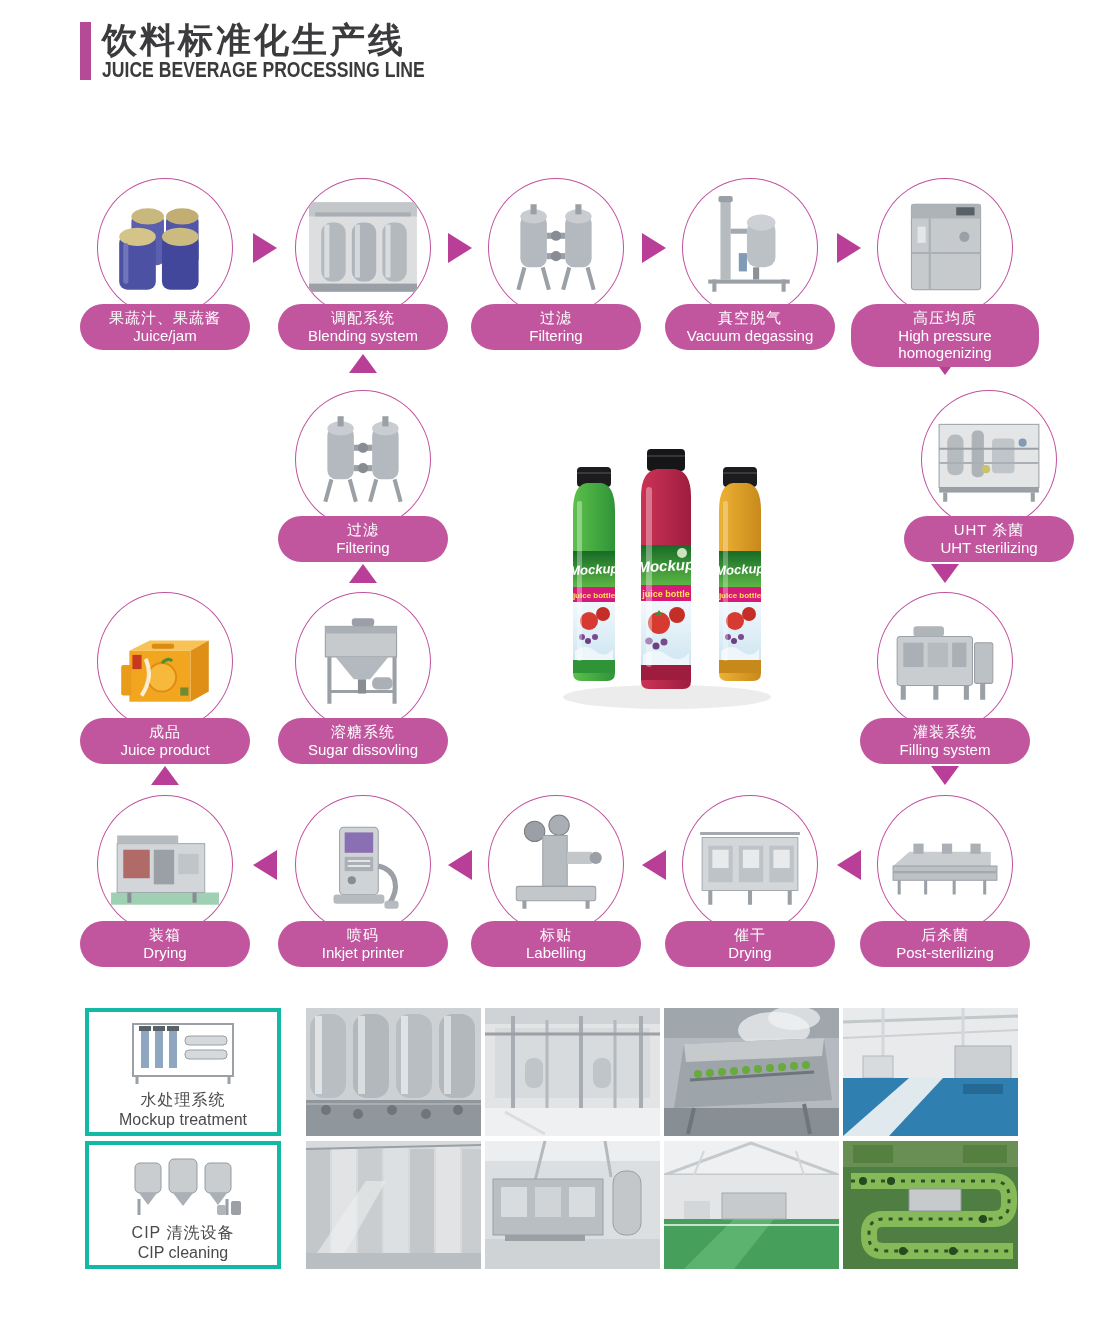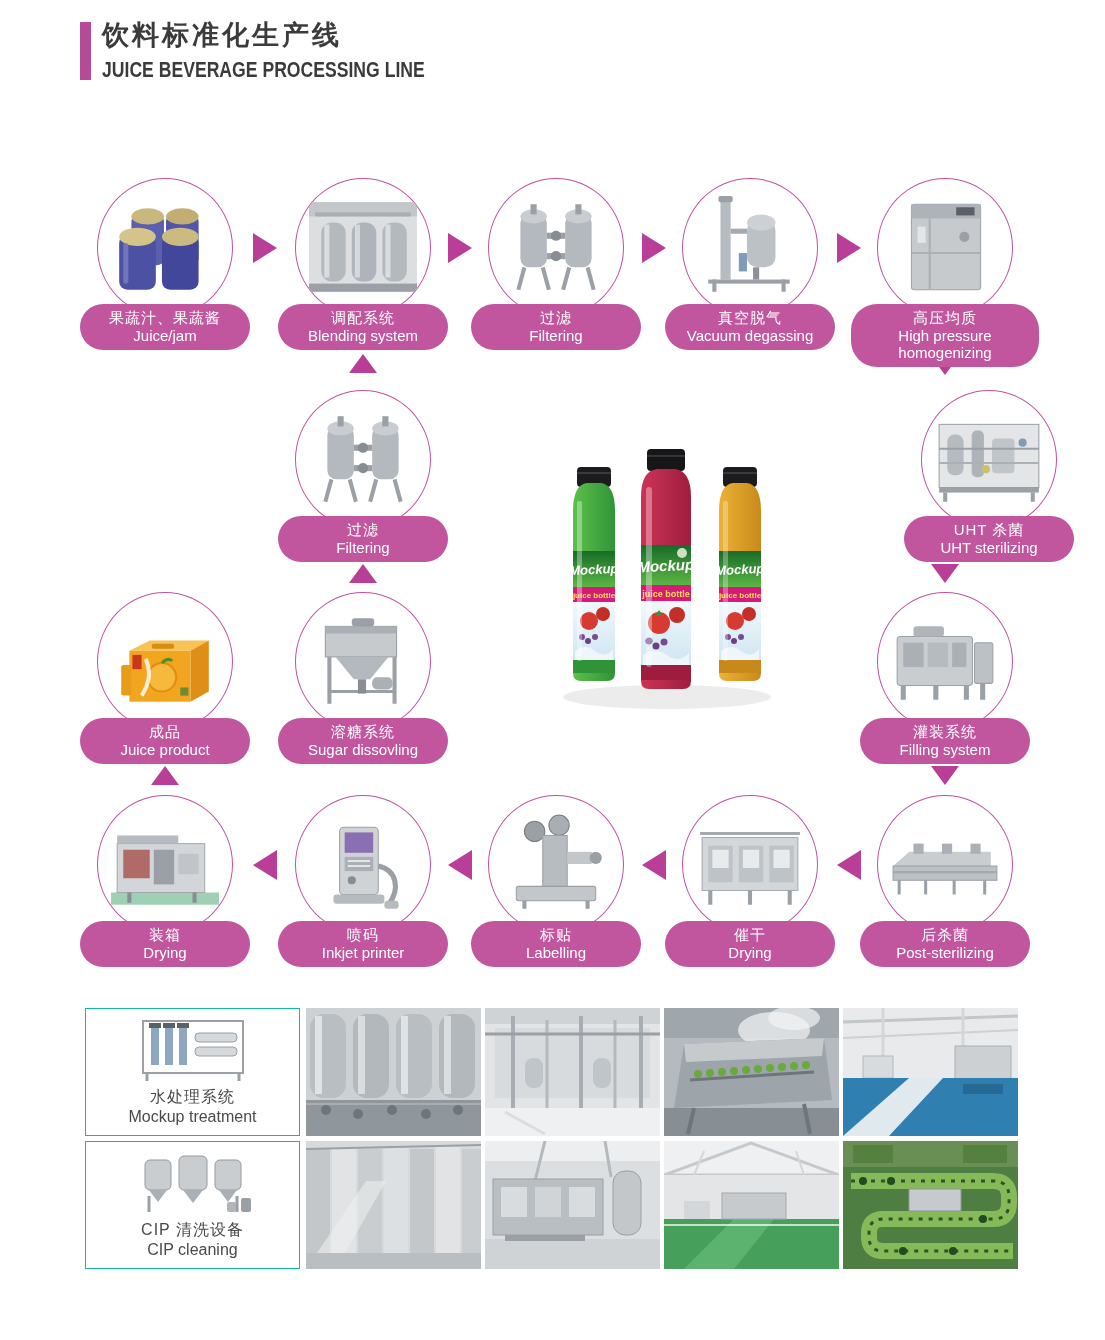--- a/index.html
+++ b/index.html
@@ -1,42 +1,42 @@
 <!DOCTYPE html>
 <html><head>
 <meta charset="utf-8">
 <style>
   *{margin:0;padding:0;box-sizing:border-box}
   html,body{background:#fff}
   body{width:1105px;height:1340px;position:relative;font-family:"Liberation Sans",sans-serif;overflow:hidden}
 
   
   .hdr-bar{position:absolute;left:80px;top:22px;width:11px;height:58px;background:#b54a97}
-  .hdr-cn{position:absolute;left:102px;top:17px;font-size:27px;font-weight:bold;color:#3b3b3d;letter-spacing:3px;white-space:nowrap}
+  .hdr-cn{position:absolute;left:102px;top:17px;font-size:35px;font-weight:bold;color:#3b3b3d;letter-spacing:3px;white-space:nowrap}
   .hdr-en{position:absolute;left:102px;top:57px;font-size:22px;font-weight:bold;color:#3b3b3d;transform:scaleX(.8);transform-origin:left center;letter-spacing:0;white-space:nowrap}
 
   
   .node{position:absolute;width:196px;display:flex;flex-direction:column;align-items:center}
   .circle{width:136px;height:139px;border:1.5px solid #c0539e;border-radius:50%;background:#fff;display:flex;align-items:center;justify-content:center;overflow:hidden}
   .circle svg{width:112px;height:112px}
   .pill{margin-top:-13px;z-index:2;min-width:170px;max-width:188px;min-height:46px;padding:5px 12px;border-radius:26px;background:#c1569f;color:#fff;display:flex;flex-direction:column;justify-content:space-between;text-align:center;font-size:15px;line-height:1.18}
   .pill .cn{letter-spacing:1px}
 
   
   .arr{position:absolute;width:0;height:0}
   .arr-right{border-top:15px solid transparent;border-bottom:15px solid transparent;border-left:24px solid #b83e97}
   .arr-left{border-top:15px solid transparent;border-bottom:15px solid transparent;border-right:24px solid #b83e97}
   .arr-up{border-left:14px solid transparent;border-right:14px solid transparent;border-bottom:19px solid #b83e97}
   .arr-down{border-left:14px solid transparent;border-right:14px solid transparent;border-top:19px solid #b83e97}
 
   
   .bottles{position:absolute;left:551px;top:441px;width:232px;height:272px}
 
   
-  .aux-box{position:absolute;left:85px;width:215px;height:128px;border:1px solid #14b8a6;background:#fff;display:flex;flex-direction:column;align-items:center;justify-content:flex-start;padding-top:4px}
+  .aux-box{position:absolute;left:85px;width:196px;height:128px;border:4px solid #14b8a6;background:#fff;display:flex;flex-direction:column;align-items:center;justify-content:flex-start;padding-top:4px}
   .aux-box svg{width:140px;height:72px}
   .aux-cn{font-size:16px;color:#4a4a4c;letter-spacing:1px;margin-top:2px}
   .aux-en{font-size:16px;color:#4a4a4c}
   .photo{position:absolute;width:175px;height:128px;overflow:hidden;background:#d5d8da}
   .photo svg{width:100%;height:100%;display:block}
 </style>
 </head>
 <body>
 
 <div class="hdr-bar"></div>

